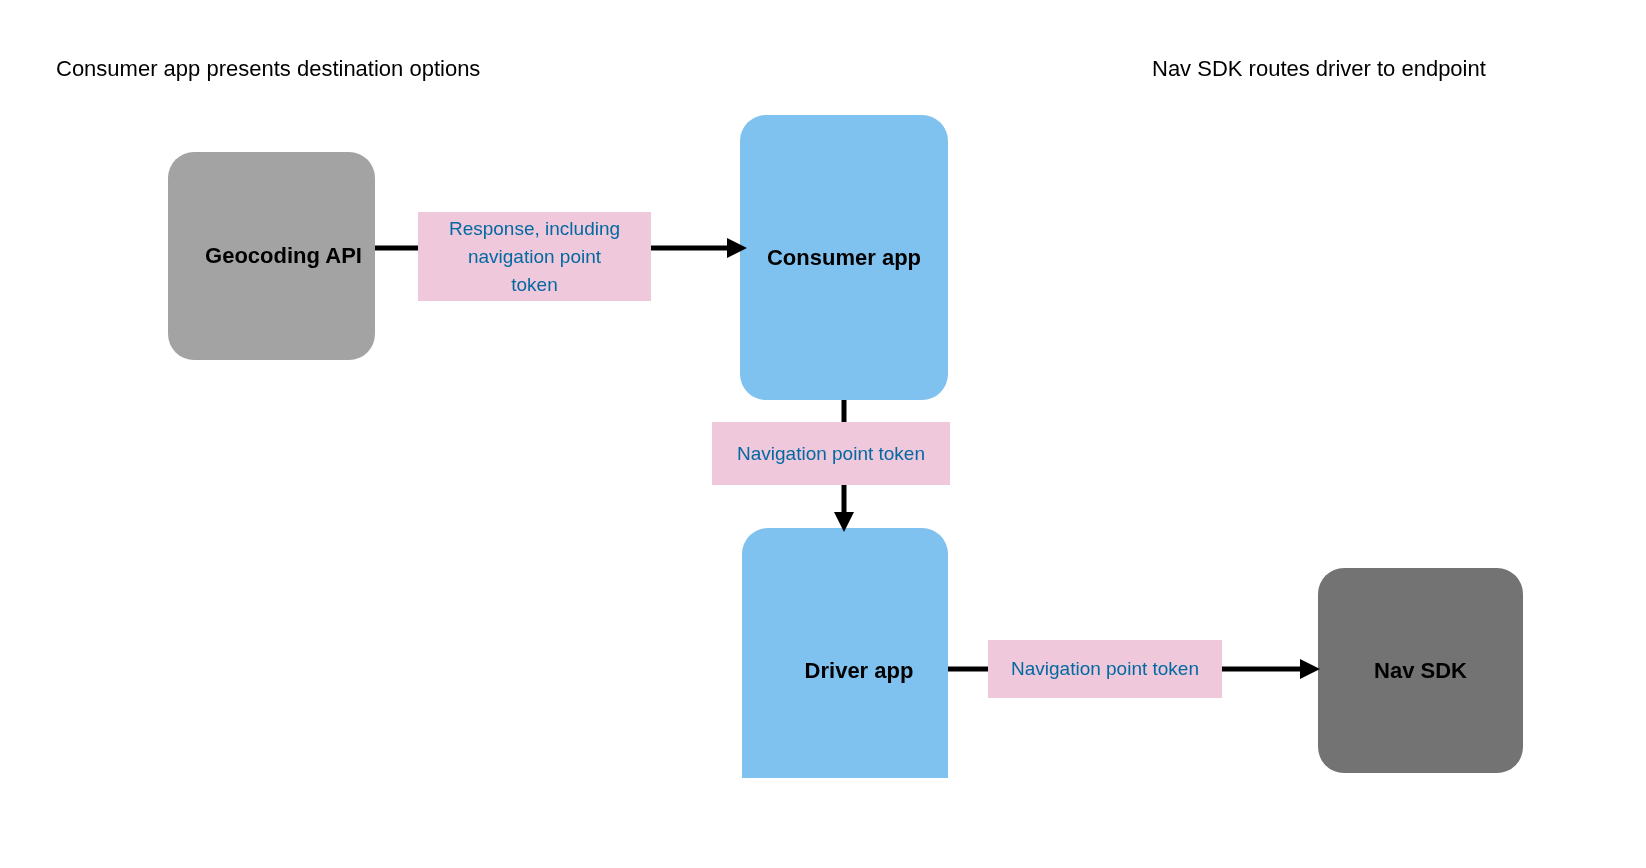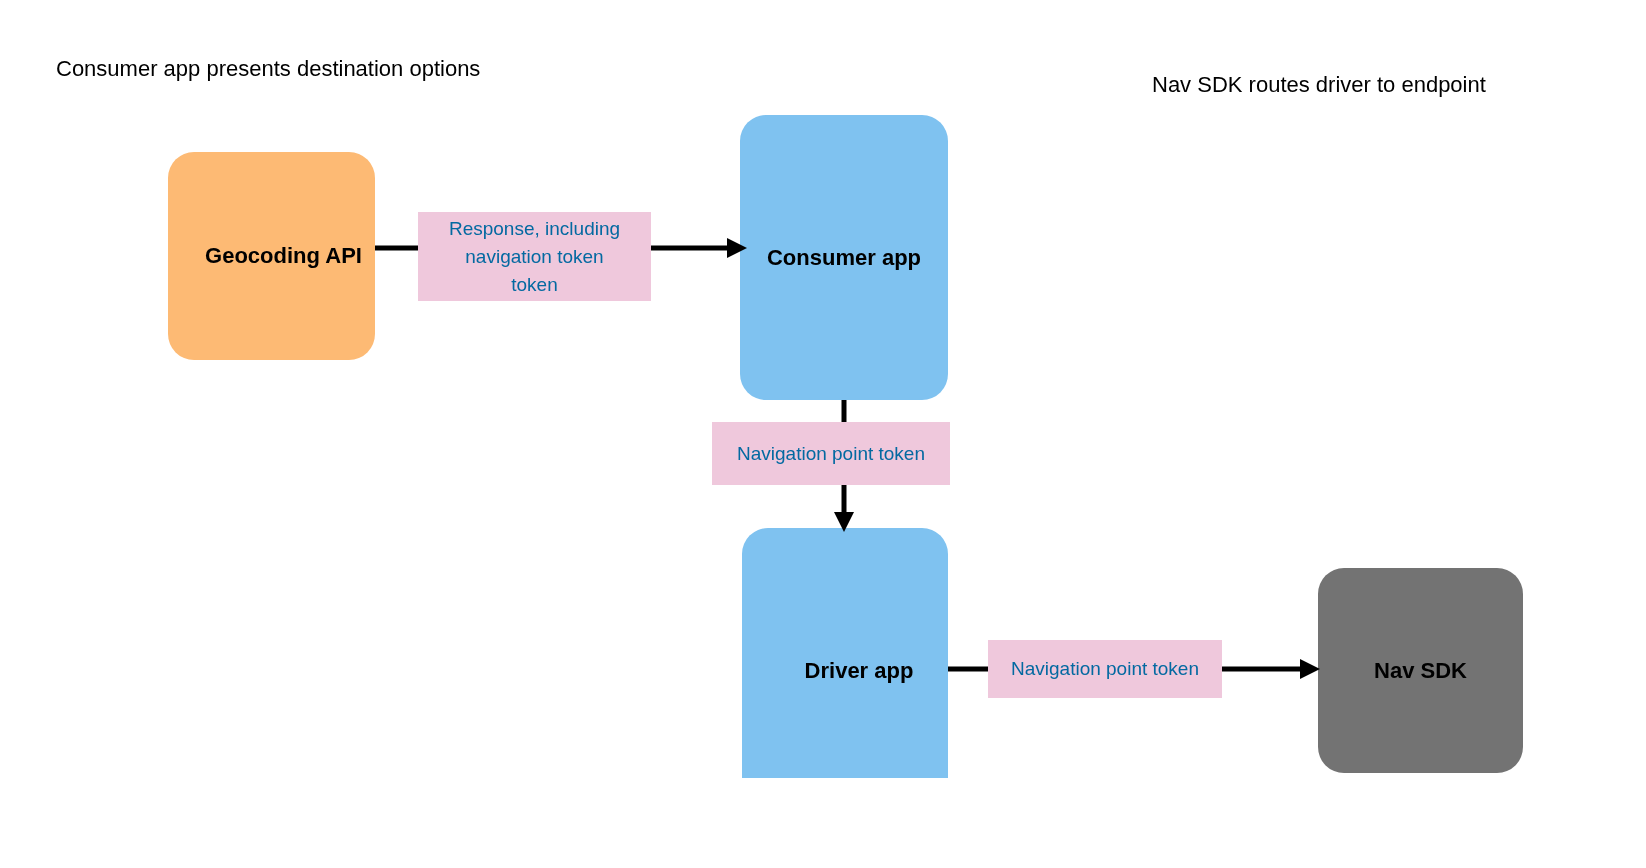--- a/index.html
+++ b/index.html
@@ -24,21 +24,21 @@
   .col-header {
     position: absolute;
     font-size: 22px;
     line-height: 26px;
     color: #000000;
     white-space: nowrap;
     font-weight: 400;
   }
   #header-consumer { left: 56px;  top: 56px; }
   #header-user     { left: 668px; top: 56px; }
-  #header-navsdk   { left: 1152px;top: 56px; margin-top: 16px; }
+  #header-navsdk   { left: 1152px;top: 56px; }
 
   
   .node {
     position: absolute;
     border-radius: 26px;
     display: flex;
     align-items: center;
     justify-content: center;
     box-sizing: border-box;
   }
@@ -132,40 +132,40 @@
     </svg>
   </div>
 
   <div class="connector" id="connector-driver-to-navsdk" style="left:948px; top:657px; width:372px; height:24px;">
     <svg width="372" height="24" viewBox="0 0 372 24" aria-hidden="true">
       <line x1="0" y1="12" x2="352" y2="12" stroke="#000000" stroke-width="5"></line>
       <polygon points="352,2 372,12 352,22" fill="#000000"></polygon>
     </svg>
   </div>
 
-  <div class="node" id="node-geocoding-api" style="background: #fdba74; padding-left: 24px;">
+  <div class="node" id="node-geocoding-api" style="background: #a3a3a3; padding-left: 24px;">
     <span class="node-label">Geocoding API</span>
   </div>
 
   <div class="node" id="node-consumer-app" style="background: rgb(127, 194, 240);">
     <span class="node-label">Consumer app</span>
   </div>
 
   <div class="node" id="node-driver-app" style="background: rgb(127, 194, 240);">
     <span class="node-label">Driver app</span>
   </div>
 
   <div class="node" id="node-nav-sdk" style="background: #737373;">
     <span class="node-label">Nav SDK</span>
   </div>
 
   <div class="edge-label" id="label-response-nav-token">
     <span class="edge-label-text">
       <span>Response, including</span><br>
-      <span>navigation token</span><br>
+      <span>navigation point</span><br>
       <span>token</span>
     </span>
   </div>
 
   <div class="edge-label" id="label-nav-token-middle">
     <span class="edge-label-text">Navigation point token</span>
   </div>
 
   <div class="edge-label" id="label-nav-token-bottom">
     <span class="edge-label-text">Navigation point token</span>

